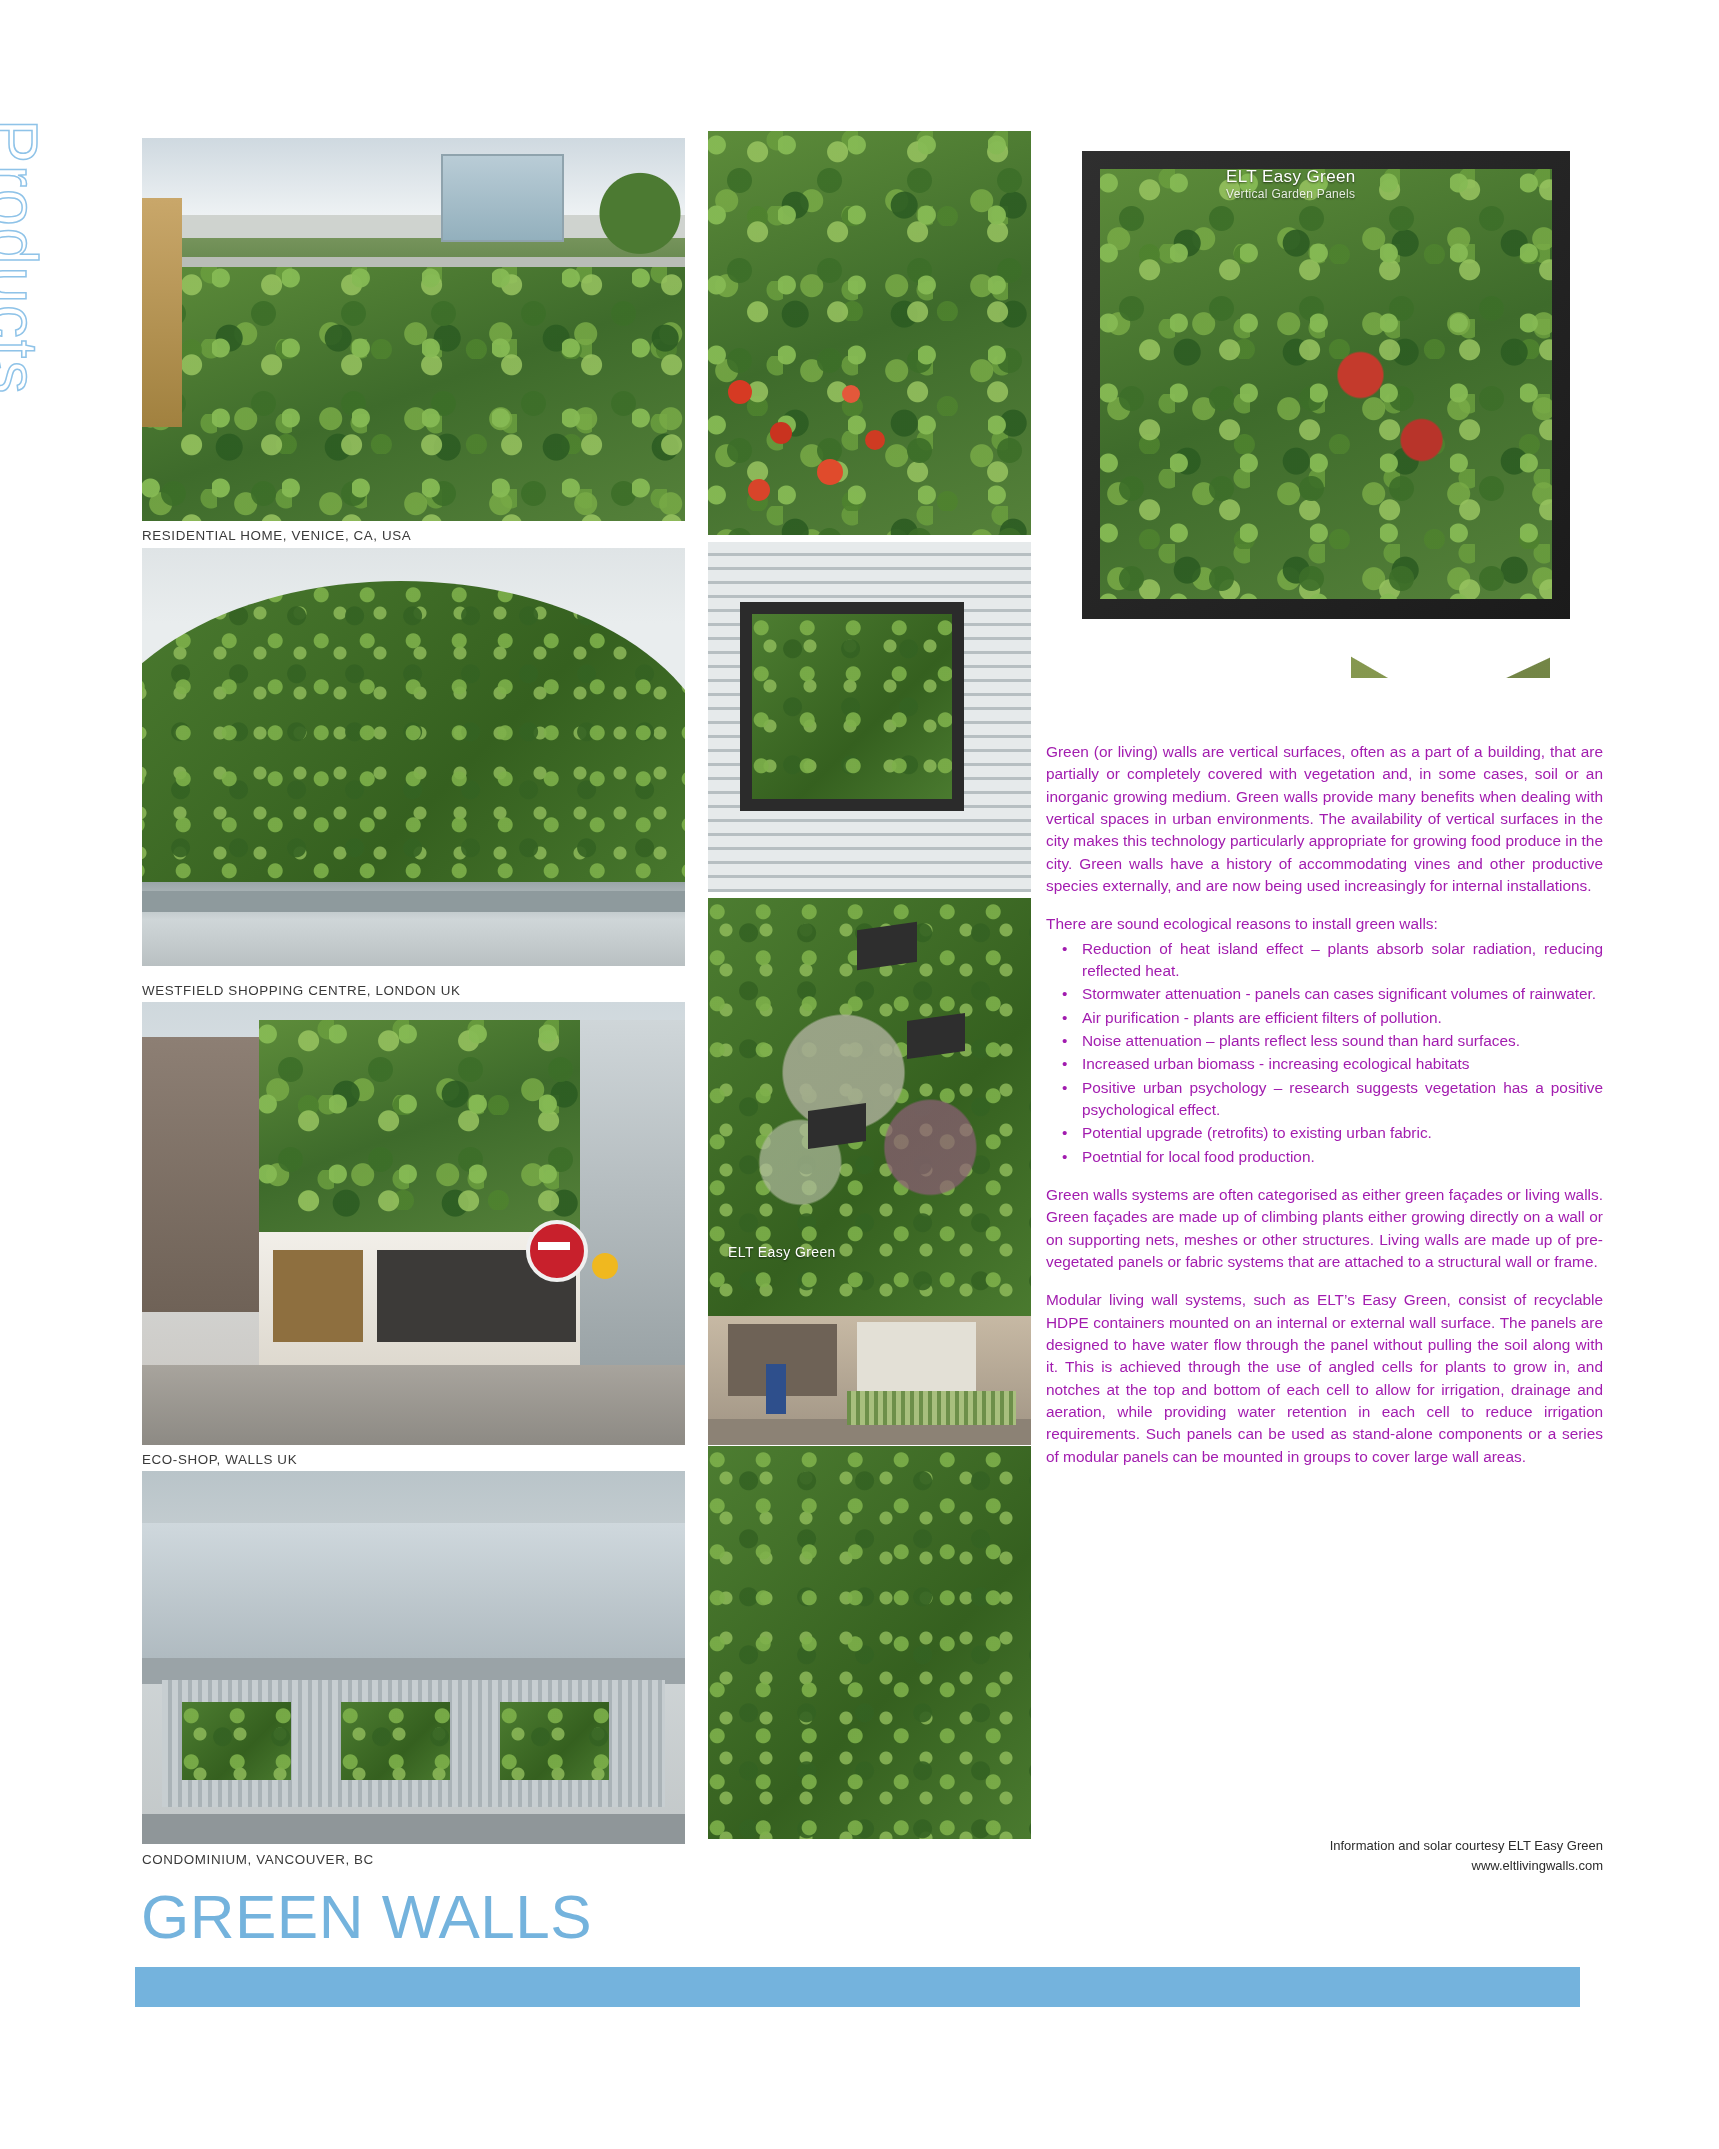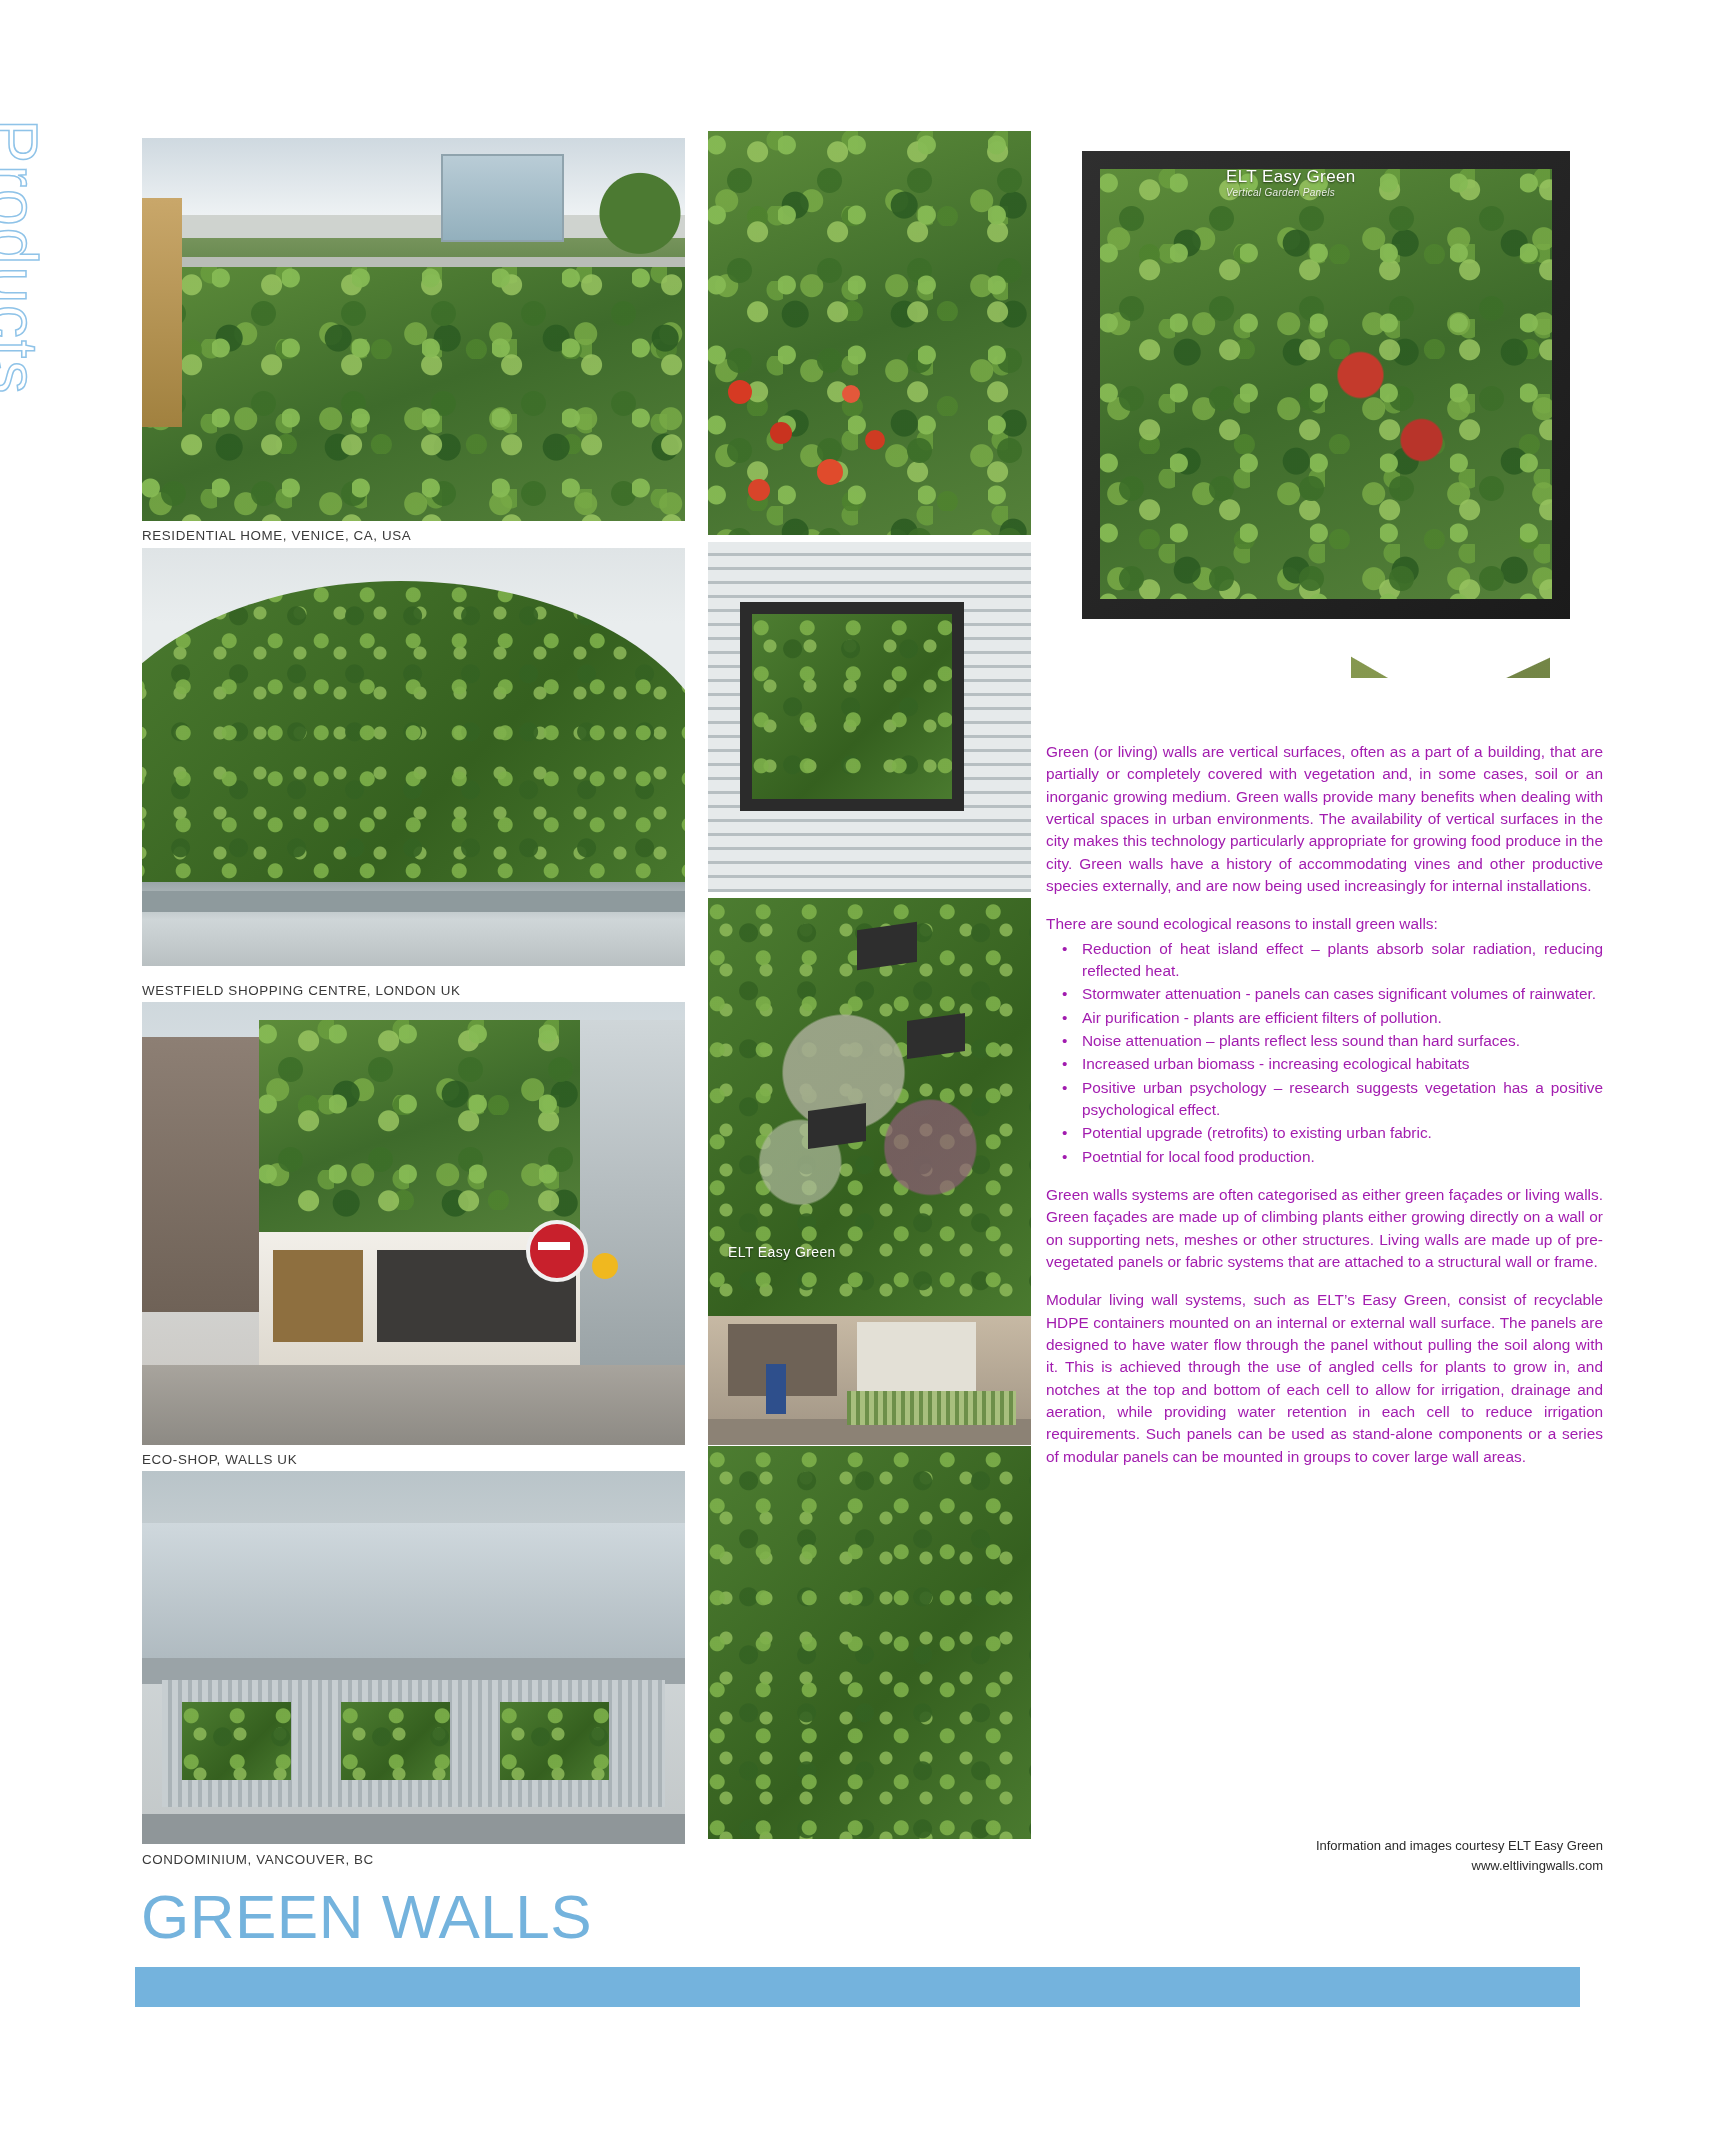--- a/index.html
+++ b/index.html
@@ -145,24 +145,23 @@
 
   .elt-logo {
     position: absolute;
     color: #ffffff;
     font-size: 17px;
     letter-spacing: 0.4px;
     text-shadow: 0 1px 2px rgba(0,0,0,.6);
   }
   .elt-logo small {
     display: block;
-    font-size: 10px;
+    font-size: 12px;
     letter-spacing: 0.3px;
     opacity: .85;
-    font-style: italic;
   }
 </style>
 </head>
 <body>
 
 <div class="page">
 
   <div class="products-tab">Products</div>
 
   <div class="photo" style="left:142px; top:138px; width:543px; height:383px;">
@@ -275,21 +274,21 @@
       <li>Increased urban biomass - increasing ecological habitats</li>
       <li>Positive urban psychology – research suggests vegetation has a positive psychological effect.</li>
       <li>Potential upgrade (retrofits) to existing urban fabric.</li>
       <li>Poetntial for local food production.</li>
     </ul>
     <p>Green walls systems are often categorised as either green façades or living walls. Green façades are made up of climbing plants either growing directly on a wall or on supporting nets, meshes or other structures. Living walls are made up of pre-vegetated panels or fabric systems that are attached to a structural wall or frame.</p>
     <p>Modular living wall systems, such as ELT’s Easy Green, consist of recyclable HDPE containers mounted on an internal or external wall surface. The panels are designed to have water flow through the panel without pulling the soil along with it. This is achieved through the use of angled cells for plants to grow in, and notches at the top and bottom of each cell to allow for irrigation, drainage and aeration, while providing water retention in each cell to reduce irrigation requirements. Such panels can be used as stand-alone components or a series of modular panels can be mounted in groups to cover large wall areas.</p>
   </div>
 
   <div class="credit">
-    <div>Information and images courtesy ELT Easy Green</div>
+    <div>Information and solar courtesy ELT Easy Green</div>
     <div>www.eltlivingwalls.com</div>
   </div>
 
   <div class="footer-title">GREEN WALLS</div>
   <div class="footer-bar"></div>
 
 </div>
 
 
 </body></html>

